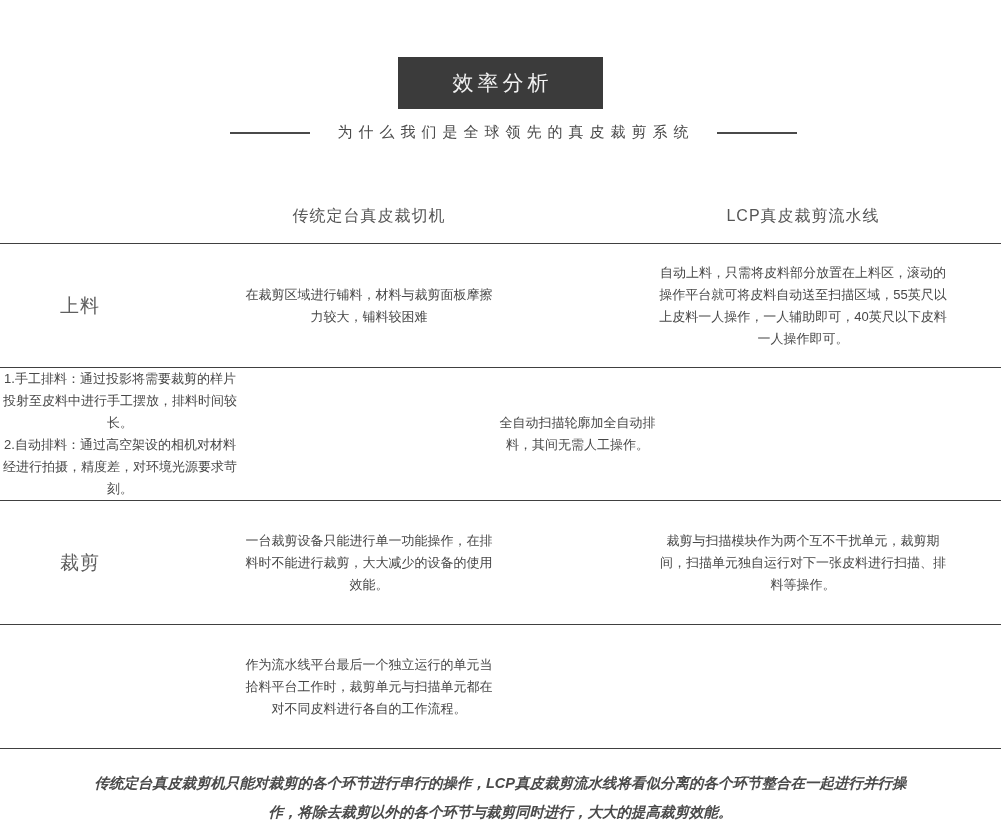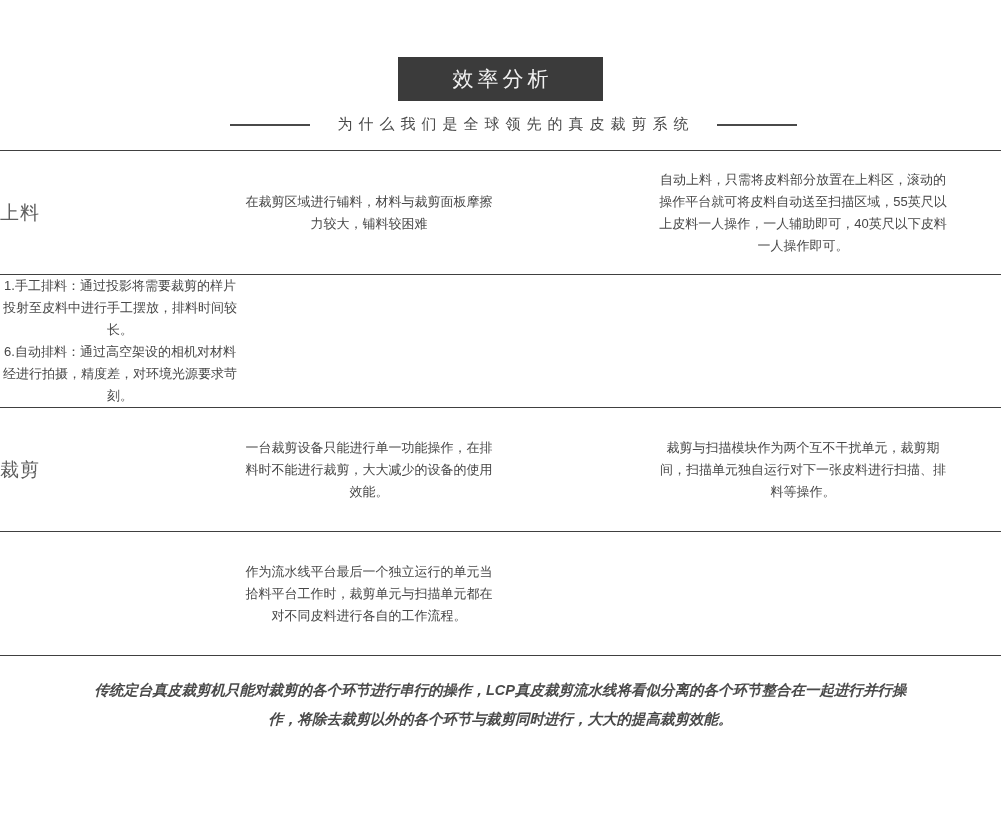--- a/index.html
+++ b/index.html
@@ -10,21 +10,21 @@
     font-family: "Liberation Sans", "DejaVu Sans", sans-serif;
     color: var(--text, #474747);
     overflow: hidden;
   }
   .page { width: 1001px; height: 835px; position: relative; }
 
   
   .title-box {
     margin: 57px auto 0 auto;
     width: 205px;
-    height: 44px;
+    height: 52px;
     background: var(--title-bg, #3b3b3b);
     display: flex;
     align-items: center;
     justify-content: center;
   }
   .title-box span {
     color: var(--title-text, #f2f2f2);
     font-size: 21px;
     letter-spacing: 4px;
     padding-left: 4px;
@@ -71,20 +71,21 @@
 
   .table { margin-top: 16px; border-top: 1px solid var(--rule, #404040); }
   .row {
     min-height: 124px;
     border-bottom: 1px solid var(--rule, #404040);
     align-items: center;
   }
   .cell-label {
     font-size: 19px;
     color: var(--label, #5f5f5f);
+    padding-left: 60px;
     letter-spacing: 1px;
   }
   .cell-text {
     font-size: 13px;
     line-height: 22px;
     white-space: pre-line;
     color: var(--text, #474747);
     text-align: center;
   }
 
@@ -108,34 +109,41 @@
   <div class="title-box">
     <span>效率分析</span>
   </div>
 
   <div class="subtitle-row">
     <span class="deco-line"></span>
     <span class="subtitle">为什么我们是全球领先的真皮裁剪系统</span>
     <span class="deco-line"></span>
   </div>
 
+  <div class="grid col-headers">
+    <div></div>
+    <div class="col-header">传统定台真皮裁切机</div>
+    <div></div>
+    <div class="col-header">LCP真皮裁剪流水线</div>
+  </div>
 
   <div class="table">
 
     <div class="grid row">
       <div class="cell-label">上料</div>
       <div class="cell-text">在裁剪区域进行铺料，材料与裁剪面板摩擦力较大，铺料较困难</div>
       <div></div>
       <div class="cell-text">自动上料，只需将皮料部分放置在上料区，滚动的操作平台就可将皮料自动送至扫描区域，55英尺以上皮料一人操作，一人辅助即可，40英尺以下皮料一人操作即可。</div>
     </div>
 
     <div class="grid row">
       <div class="cell-text">1.手工排料：通过投影将需要裁剪的样片投射至皮料中进行手工摆放，排料时间较长。
-6.自动排料：通过高空架设的相机对材料经进行拍摄，精度差，对环境光源要求苛刻。</div>
+2.自动排料：通过高空架设的相机对材料经进行拍摄，精度差，对环境光源要求苛刻。</div>
       <div></div>
+      <div class="cell-text">全自动扫描轮廓加全自动排料，其间无需人工操作。</div>
     </div>
 
     <div class="grid row">
       <div class="cell-label">裁剪</div>
       <div class="cell-text">一台裁剪设备只能进行单一功能操作，在排料时不能进行裁剪，大大减少的设备的使用效能。</div>
       <div></div>
       <div class="cell-text">裁剪与扫描模块作为两个互不干扰单元，裁剪期间，扫描单元独自运行对下一张皮料进行扫描、排料等操作。</div>
     </div>
 
     <div class="grid row">

